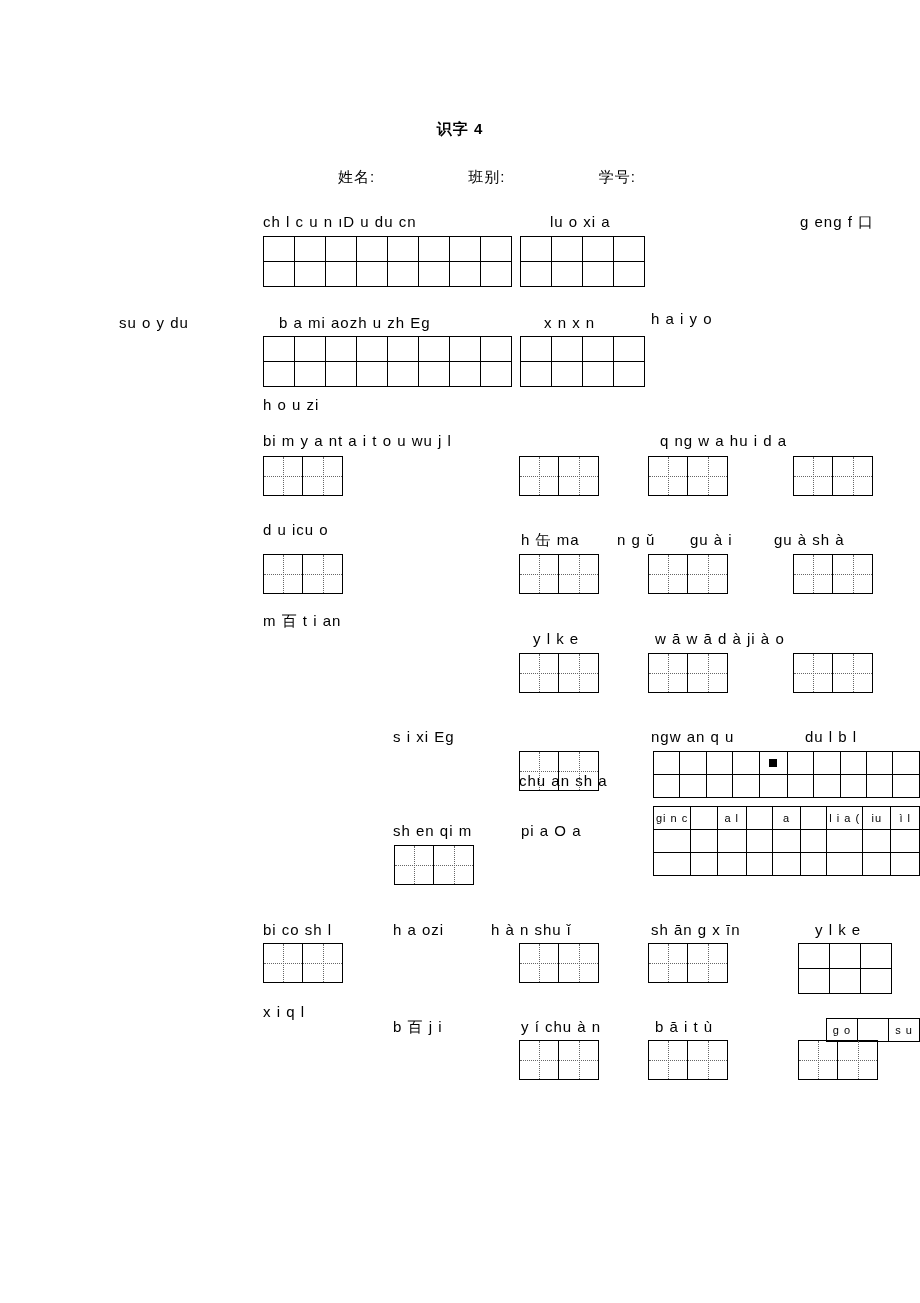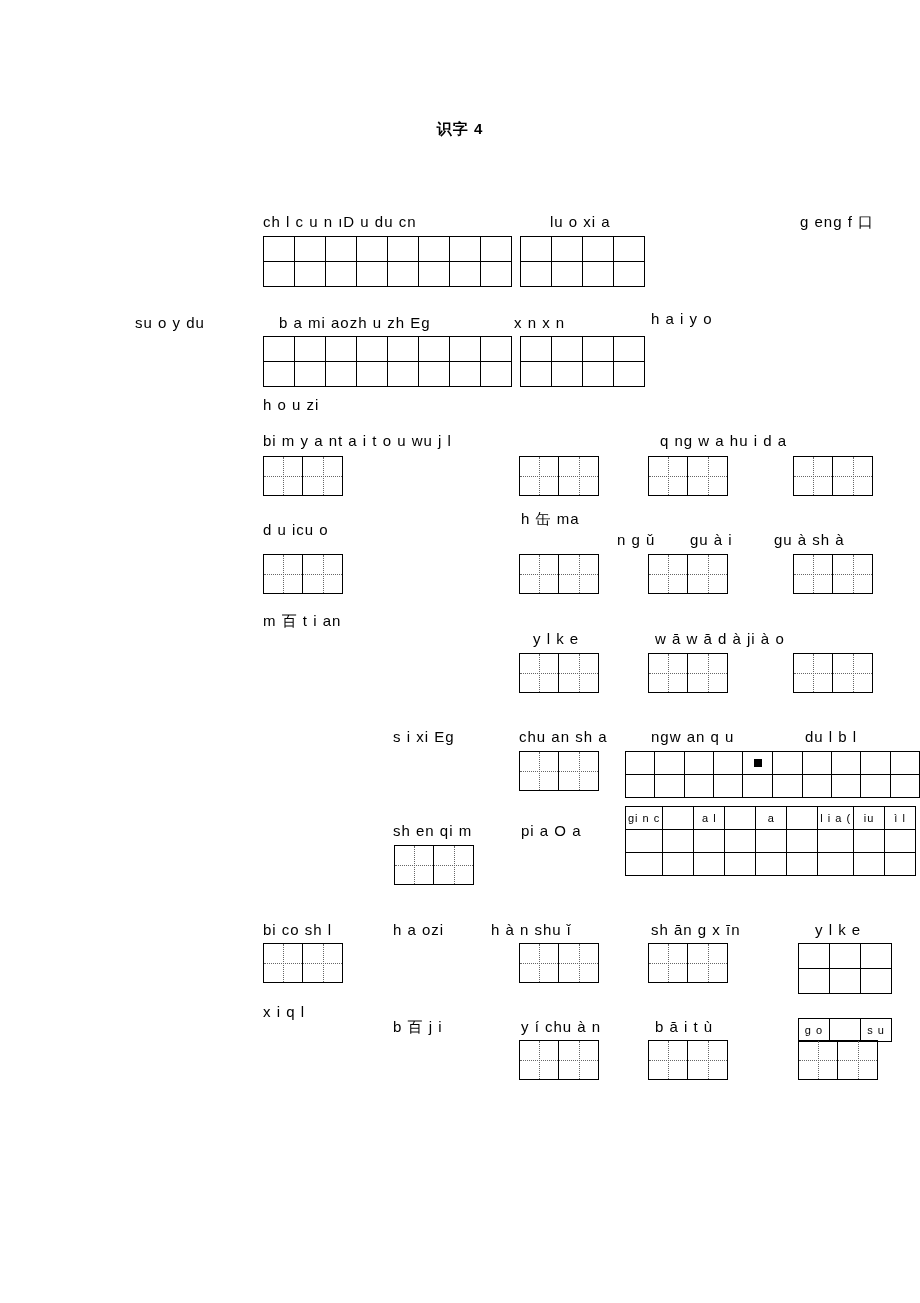--- a/index.html
+++ b/index.html
@@ -64,41 +64,46 @@
   .tz::before { 
     left:50%; top:0; bottom:0;
     border-left:1px dotted #666;
   }
   .tz::after { 
     top:50%; left:0; right:0;
     border-top:1px dotted #666;
   }
 
   
-  .smallgrid { position:absolute; border-collapse:collapse; }
+  .smallgrid { position:absolute; border-collapse:collapse;margin-left:28px; }
   .smallgrid td {
     border:1px solid #000;
     width:26px;
     height:22px;
     font-size:11px;
     text-align:center;
     vertical-align:middle;
     padding:0 2px;
     white-space:nowrap;
   }
 
   .blk { width:8px;height:8px;background:#000;display:inline-block; }
 </style>
 </head>
 <body>
 
 <div class="page">
 
   <div class="title">识字 4</div>
 
+  <div class="form-line">
+    <span style="margin-left:338px">姓名:</span>
+    <span style="margin-left:88px">班别:</span>
+    <span style="margin-left:88px">学号:</span>
+  </div>
 
   <div class="lbl" style="top:213px;left:263px">ch l c u n   ıD u du cn</div>
   <div class="lbl" style="top:213px;left:550px">lu o xi a</div>
   <div class="lbl" style="top:213px;left:800px">g eng f 口</div>
   <table class="grid" style="top:236px;left:263px">
       <tbody>
         <tr>
           <td></td>
           <td></td>
           <td></td>
@@ -130,23 +135,23 @@
         </tr>
         <tr>
           <td></td>
           <td></td>
           <td></td>
           <td></td>
         </tr>
       </tbody>
     </table>
 
-  <div class="lbl" style="top:314px;left:135px">su o y du</div>
+  <div class="lbl" style="top:314px;left:119px">su o y du</div>
   <div class="lbl" style="top:314px;left:279px">b a mi aozh u zh Eg</div>
-  <div class="lbl" style="top:314px;left:514px">x n x n</div>
+  <div class="lbl" style="top:314px;left:544px">x n x n</div>
   <div class="lbl" style="top:310px;left:651px">h a i y o</div>
   <table class="grid" style="top:336px;left:263px">
       <tbody>
         <tr>
           <td></td>
           <td></td>
           <td></td>
           <td></td>
           <td></td>
           <td></td>
@@ -196,21 +201,21 @@
   <div class="tz-row" style="top:456px;left:648px">
       <div class="tz"></div>
       <div class="tz"></div>
     </div>
   <div class="tz-row" style="top:456px;left:793px">
       <div class="tz"></div>
       <div class="tz"></div>
     </div>
 
   <div class="lbl" style="top:521px;left:263px">d u icu o</div>
-  <div class="lbl" style="top:510px;left:521px">h 缶 ma</div>
+  <div class="lbl" style="top:531px;left:521px">h 缶 ma</div>
   <div class="lbl" style="top:531px;left:617px">n  g ǔ</div>
   <div class="lbl" style="top:531px;left:690px">gu à i</div>
   <div class="lbl" style="top:531px;left:774px">gu à sh à</div>
   <div class="tz-row" style="top:554px;left:263px">
       <div class="tz"></div>
       <div class="tz"></div>
     </div>
   <div class="tz-row" style="top:554px;left:519px">
       <div class="tz"></div>
       <div class="tz"></div>
@@ -234,21 +239,21 @@
   <div class="tz-row" style="top:653px;left:648px">
       <div class="tz"></div>
       <div class="tz"></div>
     </div>
   <div class="tz-row" style="top:653px;left:793px">
       <div class="tz"></div>
       <div class="tz"></div>
     </div>
 
   <div class="lbl" style="top:728px;left:393px">s i xi Eg</div>
-  <div class="lbl" style="top:728px;left:519px">chu an sh a</div>
+  <div class="lbl" style="top:772px;left:519px">chu an sh a</div>
   <div class="lbl" style="top:728px;left:651px">ngw an q u</div>
   <div class="lbl" style="top:728px;left:805px">du l b l</div>
   <div class="tz-row" style="top:751px;left:519px">
       <div class="tz"></div>
       <div class="tz"></div>
     </div>
 
   <table class="smallgrid" style="top:751px;left:625px">
     <tbody>
         <tr>

